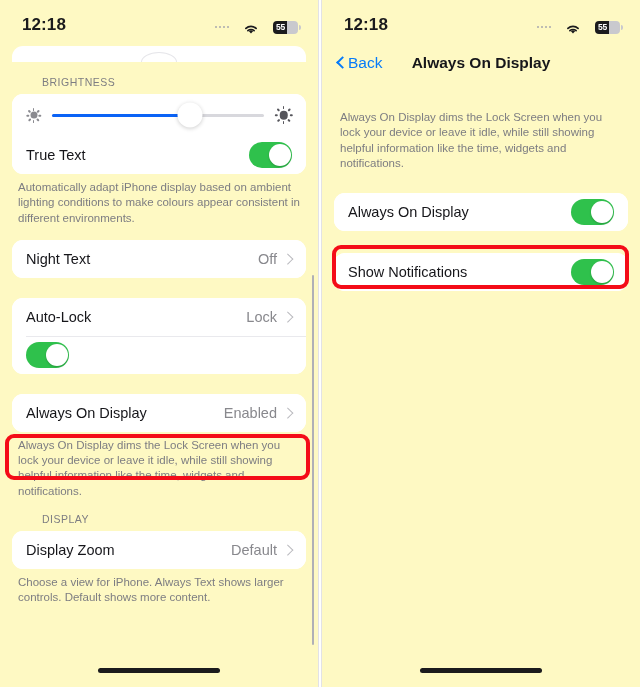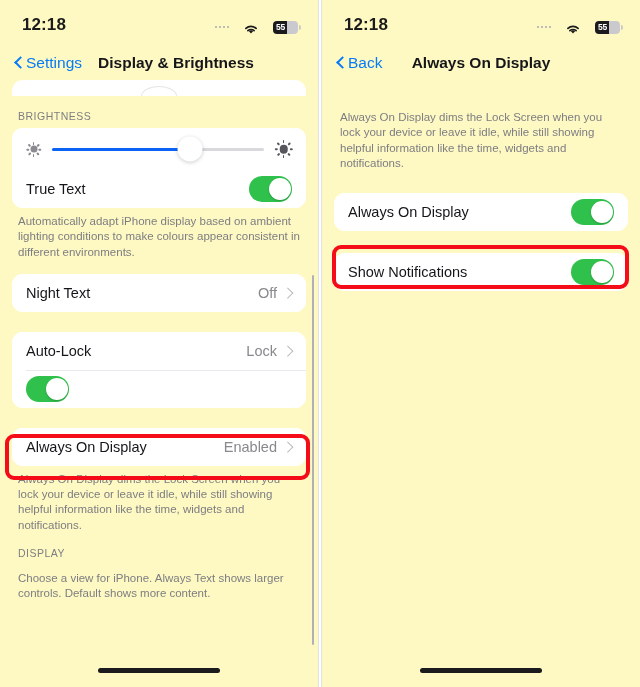--- a/index.html
+++ b/index.html
@@ -90,21 +90,21 @@
     position:relative; overflow:hidden;
   }
   .peek-card:after {
     content:""; position:absolute; left:50%; transform:translateX(-50%);
     bottom:-10px; width:34px; height:18px; border-radius:50%;
     border:1.5px solid #e6e6ea; background:#ffffff;
   }
 
   .group-header {
     font-size:10.5px; color:#7d7d82; letter-spacing:0.5px;
-    padding:14px 8px 6px 8px; text-transform:uppercase;
+    padding:14px 8px 6px 8px; text-transform:uppercase;margin-left:24px;
   }
   .card {
     background:#ffffff; border-radius:11px; overflow:hidden;
     margin:0 2px;
   }
   .row {
     min-height:38px; display:flex; align-items:center;
     padding:0 14px; position:relative; background:#ffffff;
   }
   .row + .row:before {
@@ -211,27 +211,20 @@
               <path d="M2.9 5.4 A7.4 7.4 0 0 1 13.1 5.4" stroke="#1b1b1d" stroke-width="1.7" fill="none" stroke-linecap="round"></path>
               <path d="M4.9 7.7 A4.6 4.6 0 0 1 11.1 7.7" stroke="#1b1b1d" stroke-width="1.7" fill="none" stroke-linecap="round"></path>
             </svg>
         </span>
         <span class="batt">
           <span class="lvl">55</span>
         </span>
       </div>
     </div>
 
-    <div class="navbar">
-      <div class="back">
-        <span class="chev-l"></span>
-        <span>Settings</span>
-      </div>
-      <div class="nav-title">Display &amp; Brightness</div>
-    </div>
 
     <div class="scroll">
 
       <div class="peek-card"></div>
 
       <div class="group-header">BRIGHTNESS</div>
 
       <div class="card">
         <div class="slider-row">
           <span class="sun">
@@ -292,20 +285,27 @@
           <span class="row-label">Always On Display</span>
           <span class="row-value">Enabled</span>
           <span class="chev-r"></span>
         </div>
       </div>
 
       <div class="footnote">Always On Display dims the Lock Screen when you lock your device or leave it idle, while still showing helpful information like the time, widgets and notifications.</div>
 
       <div class="group-header">DISPLAY</div>
 
+      <div class="card">
+        <div class="row">
+          <span class="row-label">Display Zoom</span>
+          <span class="row-value">Default</span>
+          <span class="chev-r"></span>
+        </div>
+      </div>
 
       <div class="footnote">Choose a view for iPhone. Always Text shows larger controls. Default shows more content.</div>
     </div>
 
     <div class="scrollbar" style="right:4px; top:275px; height:370px;"></div>
 
     <div class="hilite" style="left:5px; top:434px; width:305px; height:46px;"></div>
 
     <div class="home"></div>
   </div>

